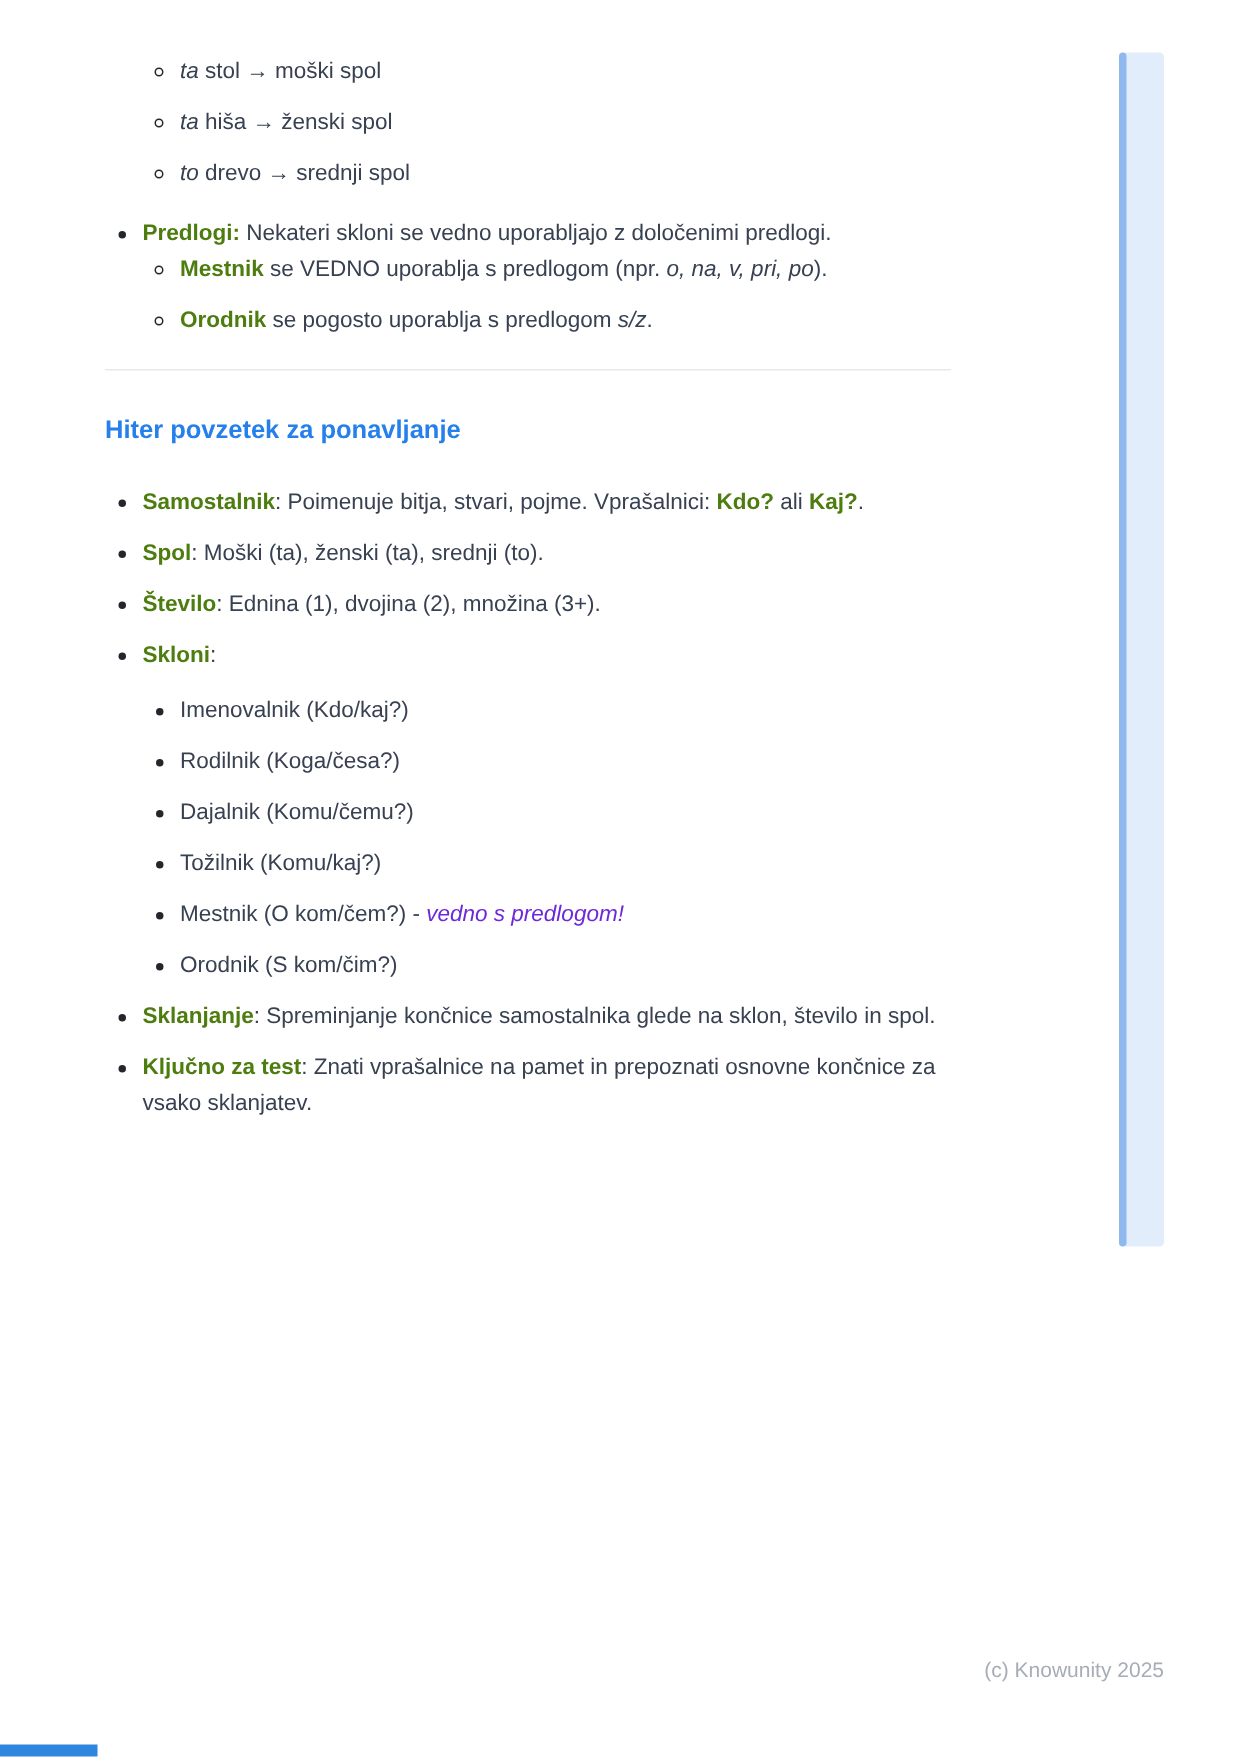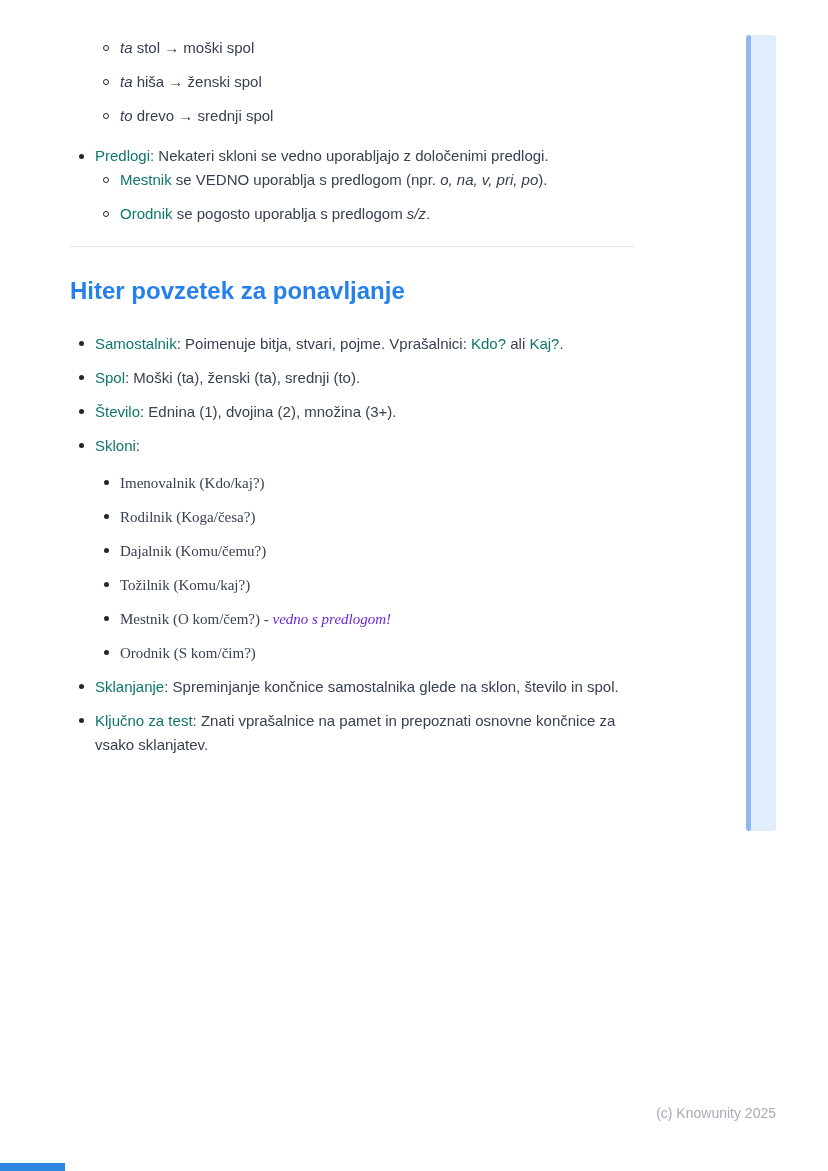--- a/index.html
+++ b/index.html
@@ -11,21 +11,21 @@
     font-family: "Liberation Sans", "DejaVu Sans", sans-serif;
     font-size: 15px;
     line-height: 1.6;
     color: #374151;
   }
   .content {
     position: absolute;
     left: 70px; top: 36px;
     width: 564px;
   }
-  .b { font-weight: 400; color: #0f766e; }
+  .b { font-weight: 700; color: #4d7c0f; }
   .i { font-style: italic; }
 
   ul { list-style: none; margin: 0; padding: 0; }
   li { position: relative; margin-bottom: 10px; }
 
   
   .disc-list { padding-left: 25px; }
   .disc-list > li::before {
     content: "";
     position: absolute; left: -16px; top: 9.5px;
@@ -48,27 +48,27 @@
   .nested { margin-bottom: 4px; }
 
   hr.divider {
     border: none;
     border-top: 1px solid #e6e8ec;
     margin: 20px 0 0 0;
   }
 
   h2.section-heading {
     margin: 30px 0 26px 0;
-    font-size: 24px;
+    font-size: 17px;
     line-height: 1.2;
     font-weight: 700;
     color: #2680eb;
   }
 
-  .skloni-nested { margin-top: 13px; margin-bottom: 8px; font-family: Liberation Serif, serif; }
+  .skloni-nested { margin-top: 13px; margin-bottom: 8px; }
 
   .scrollbar-track {
     position: absolute;
     top: 35px; right: 52px;
     width: 28px; height: 796px;
     background: #e1edfb;
     border-radius: 3px;
   }
   .scrollbar-thumb {
     position: absolute;

